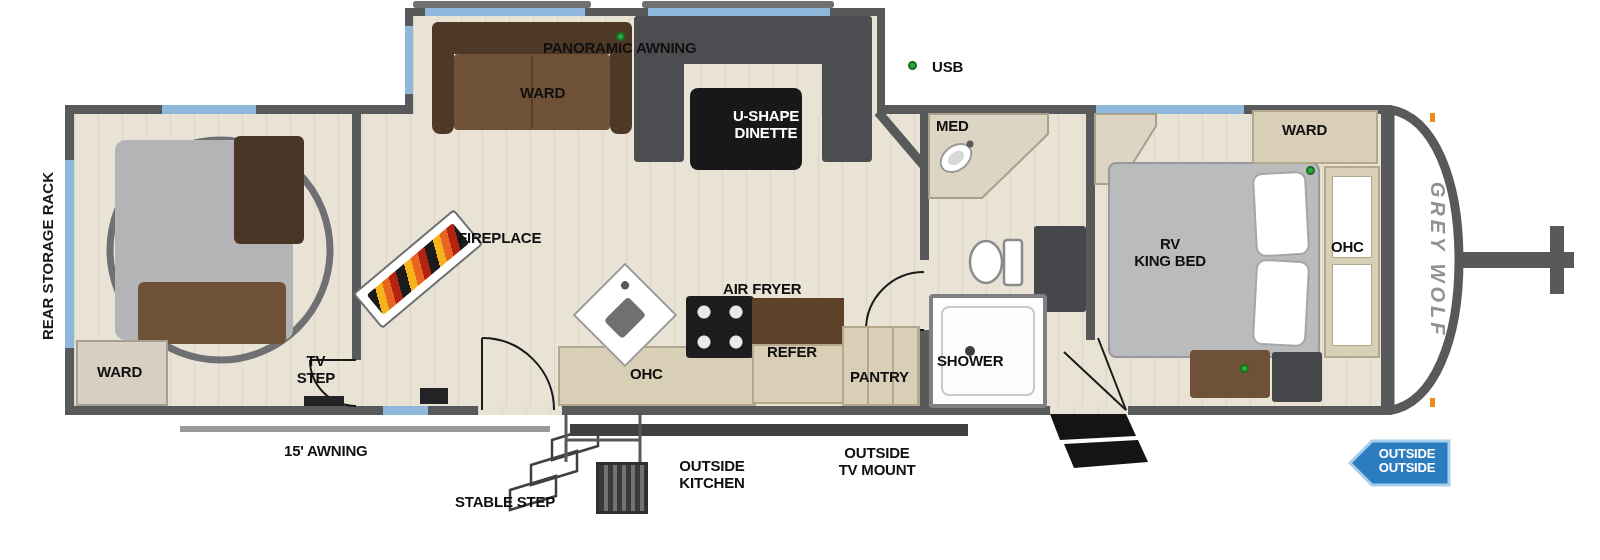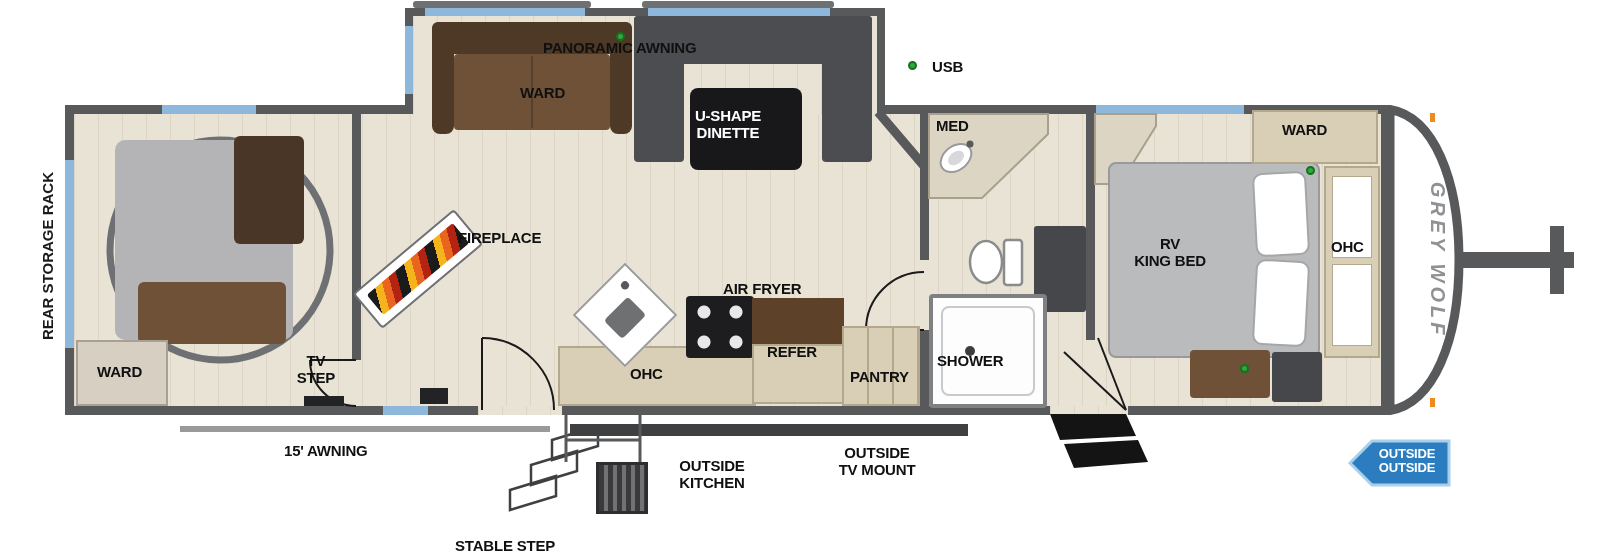--- a/index.html
+++ b/index.html
@@ -141,21 +141,21 @@
   <div class="dot" style="left:616px;top:32px;"></div>
   <div class="dot" style="left:908px;top:61px;"></div>
   <div class="dot" style="left:1306px;top:166px;"></div>
   <div class="dot" style="left:1240px;top:364px;"></div>
   <div class="marker" style="left:1430px;top:113px;"></div>
   <div class="marker" style="left:1430px;top:398px;"></div>
 
   <div class="vlabel" style="left:-72px;top:247px;width:240px;height:18px;transform:rotate(-90deg);">REAR STORAGE RACK</div>
   <div class="lbl" style="left:543px;top:40px;">PANORAMIC AWNING</div>
   <div class="lbl" style="left:520px;top:85px;">WARD</div>
-  <div class="lbl ctr white" style="left:668px;top:108px;width:120px;">
+  <div class="lbl ctr white" style="left:706px;top:108px;width:120px;">
     <span class="line">U-SHAPE</span>
     <span class="line">DINETTE</span>
   </div>
   <div class="lbl" style="left:932px;top:59px;">USB</div>
   <div class="lbl" style="left:936px;top:118px;">MED</div>
   <div class="lbl" style="left:1282px;top:122px;">WARD</div>
   <div class="lbl" style="left:458px;top:230px;">FIREPLACE</div>
   <div class="lbl ctr" style="left:1124px;top:236px;width:92px;">
     <span class="line">RV</span>
     <span class="line">KING BED</span>
@@ -173,20 +173,20 @@
   <div class="lbl" style="left:850px;top:369px;">PANTRY</div>
   <div class="lbl" style="left:284px;top:443px;">15' AWNING</div>
   <div class="lbl ctr" style="left:830px;top:445px;width:94px;">
     <span class="line">OUTSIDE</span>
     <span class="line">TV MOUNT</span>
   </div>
   <div class="lbl ctr" style="left:671px;top:458px;width:82px;">
     <span class="line">OUTSIDE</span>
     <span class="line">KITCHEN</span>
   </div>
-  <div class="lbl" style="left:455px;top:494px;margin-top:44px;">STABLE STEP</div>
+  <div class="lbl" style="left:455px;top:494px;">STABLE STEP</div>
   <div class="lbl ctr white" style="left:1368px;top:447px;width:78px;font-size:13px;">
     <span class="line">OUTSIDE</span>
     <span class="line">OUTSIDE</span>
   </div>
   <div class="vlabel" style="left:1330px;top:249px;width:216px;height:22px;transform:rotate(90deg);font-size:20px;font-style:italic;letter-spacing:4px;color:#8f9194;">GREY WOLF</div>
 
 </div>
 
 </body></html>

